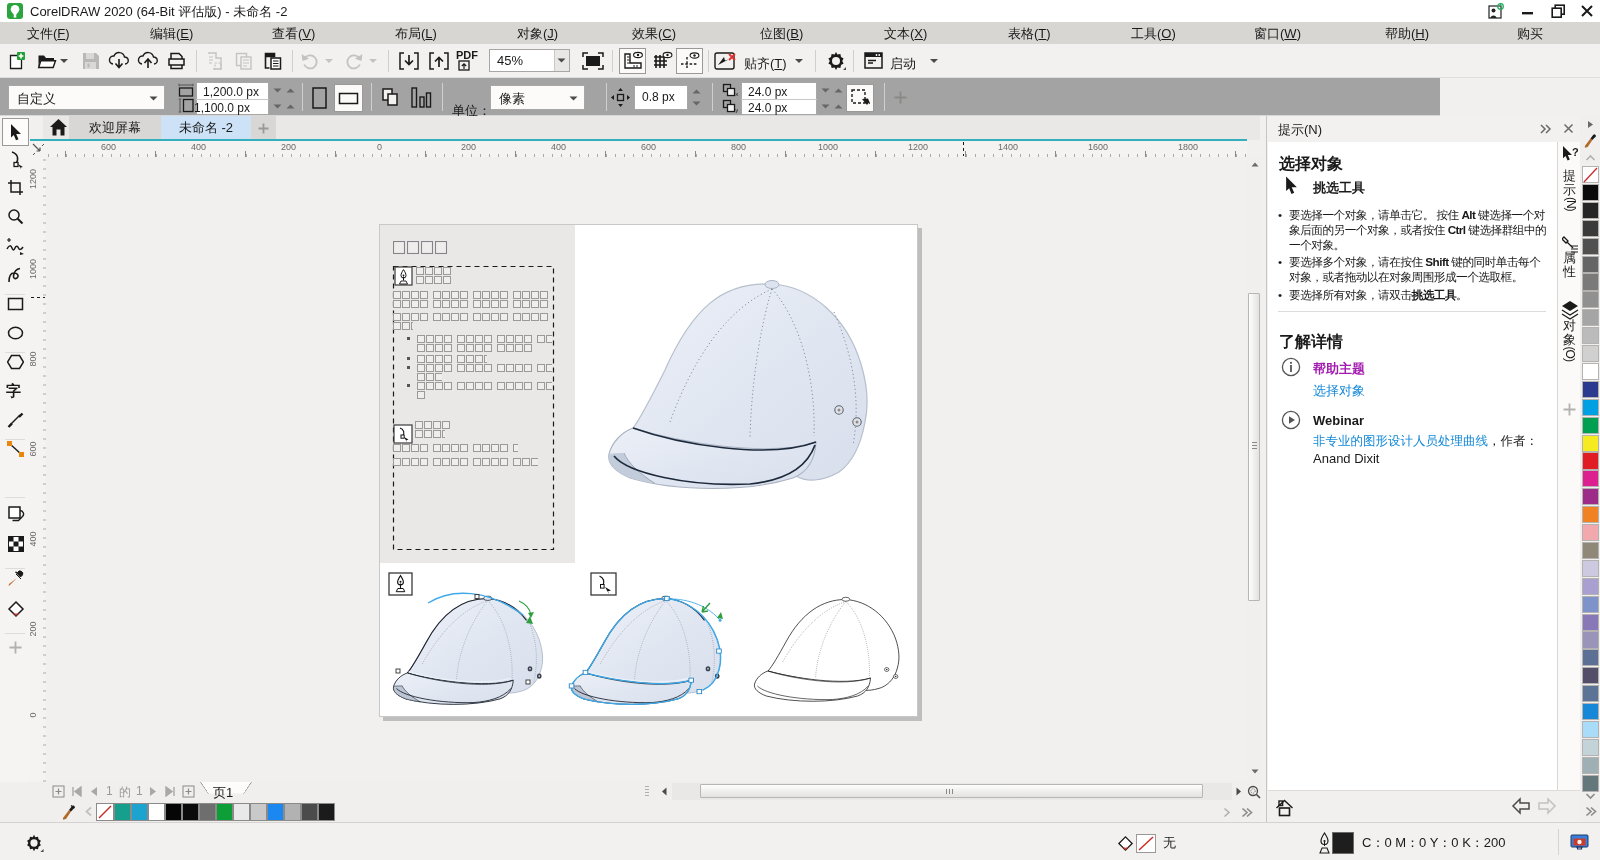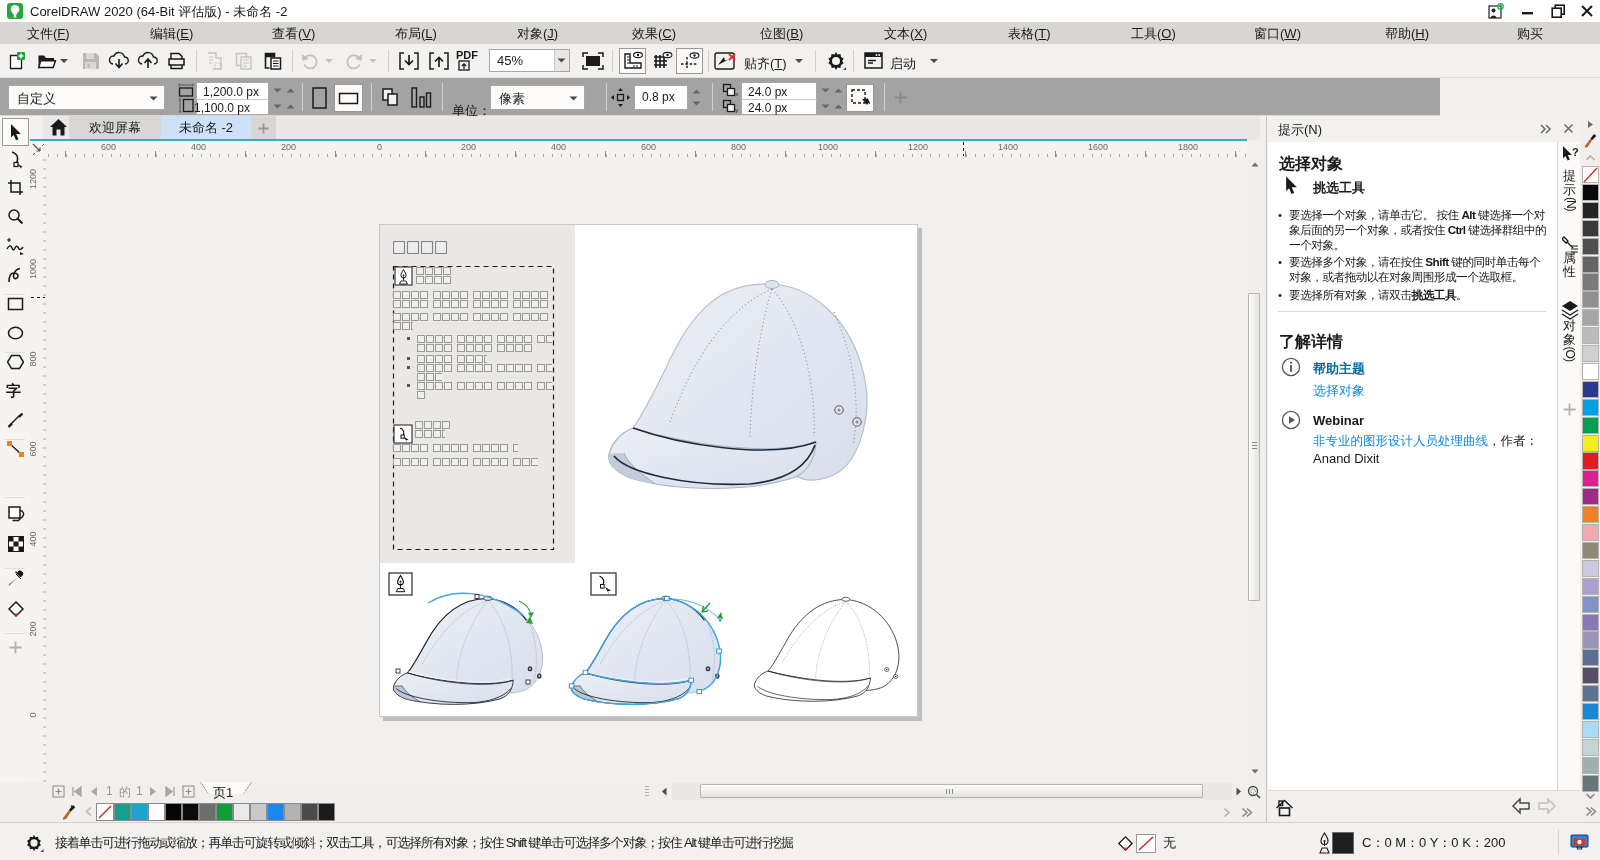--- a/index.html
+++ b/index.html
@@ -774,21 +774,20 @@
         <path d="M2.5,1.5 L7,5.5 L2.5,9.5 M7,1.5 L11.5,5.5 L7,9.5" fill="none" stroke="#8a8a88" stroke-width="1.6"></path>
       </svg>
   </div>
 
   <div id="statusbar">
     <svg class="abs" style="left:24px;top:10px" width="20" height="20" viewBox="0 0 22 22">
       <path d="M11,2 l1.4,2.6 3,-0.6 0.6,3 2.6,1.4 -1.4,2.6 1.4,2.6 -2.6,1.4 -0.6,3 -3,-0.6 -1.4,2.6 -1.4,-2.6 -3,0.6 -0.6,-3 -2.6,-1.4 1.4,-2.6 -1.4,-2.6 2.6,-1.4 0.6,-3 3,0.6 z" fill="#1a1a1a"></path>
       <circle cx="11" cy="11" r="4" fill="#f2f1ef"></circle>
       <path d="M18,21 h3.5 v-3.5 z" fill="#4a4a4a"></path>
     </svg>
-    <span class="abs" style="left:55px;top:11px;letter-spacing:-1.2px">接着单击可进行拖动或缩放；再单击可旋转或倾斜；双击工具，可选择所有对象；按住 Shift 键单击可选择多个对象；按住 Alt 键单击可进行挖掘</span>
     <svg class="abs" style="left:1117px;top:12px" width="17" height="17" viewBox="0 0 18 18">
       <path d="M9,2 L16,9 L9,16 L2,9 z" fill="#fff" stroke="#1a1a1a" stroke-width="1.4"></path>
       <path d="M5,12 L9,16 L13,12 C11,14 7,14 5,12 z" fill="#d43a2f"></path>
     </svg>
     <div class="abs" style="left:1136px;top:11px;width:20px;height:19px;background:#fff;border:1px solid #9a9997">
       <svg width="18" height="17" viewBox="0 0 18 17">
           <path d="M2,15 L16,2" stroke="#cc2a2a" stroke-width="1.5"></path>
         </svg>
     </div>
     <span class="abs" style="left:1163px;top:11px">无</span>
@@ -830,21 +829,21 @@
         <div style="position:relative;padding-left:12px;margin-bottom:3px"><span style="position:absolute;left:1px">•</span>要选择多个对象，请在按住 <b>Shift</b> 键的同时单击每个<br>对象，或者拖动以在对象周围形成一个选取框。</div>
         <div style="position:relative;padding-left:12px"><span style="position:absolute;left:1px">•</span>要选择所有对象，请双击<b>挑选工具</b>。</div>
       </div>
       <div style="position:absolute;left:10px;top:169px;width:268px;height:1px;background:#dddcda"></div>
       <div style="position:absolute;left:11px;top:190px;font-size:16px;font-weight:bold;color:#1a1a1a">了解详情</div>
       <svg style="position:absolute;left:13px;top:215px" width="20" height="20" viewBox="0 0 20 20">
         <circle cx="10" cy="10" r="8.6" fill="none" stroke="#555" stroke-width="1.3"></circle>
         <circle cx="10" cy="5.8" r="1.1" fill="#555"></circle>
           <rect x="9.1" y="8" width="1.8" height="7" fill="#555"></rect>
       </svg>
-      <div style="position:absolute;left:45px;top:218px;font-size:13px;font-weight:bold;color:#0369a1">帮助主题</div>
+      <div style="position:absolute;left:45px;top:218px;font-size:13px;font-weight:bold;color:#a21caf">帮助主题</div>
       <div style="position:absolute;left:45px;top:240px;font-size:13px;color:#1288d8">选择对象</div>
       <svg style="position:absolute;left:13px;top:268px" width="20" height="20" viewBox="0 0 20 20">
         <circle cx="10" cy="10" r="8.6" fill="none" stroke="#555" stroke-width="1.3"></circle>
         <path d="M8,6.2 L14,10 L8,13.8 z" fill="#555"></path>
       </svg>
       <div style="position:absolute;left:45px;top:271px;font-size:13px;font-weight:bold;color:#1a1a1a">Webinar</div>
       <div style="position:absolute;left:45px;top:291px;font-size:12.5px;color:#1288d8">非专业的图形设计人员处理曲线<span style="color:#1a1a1a">，作者：</span></div>
       <div style="position:absolute;left:45px;top:309px;font-size:13px;color:#1a1a1a">Anand Dixit</div>
     </div>
     <div id="rp-foot">

